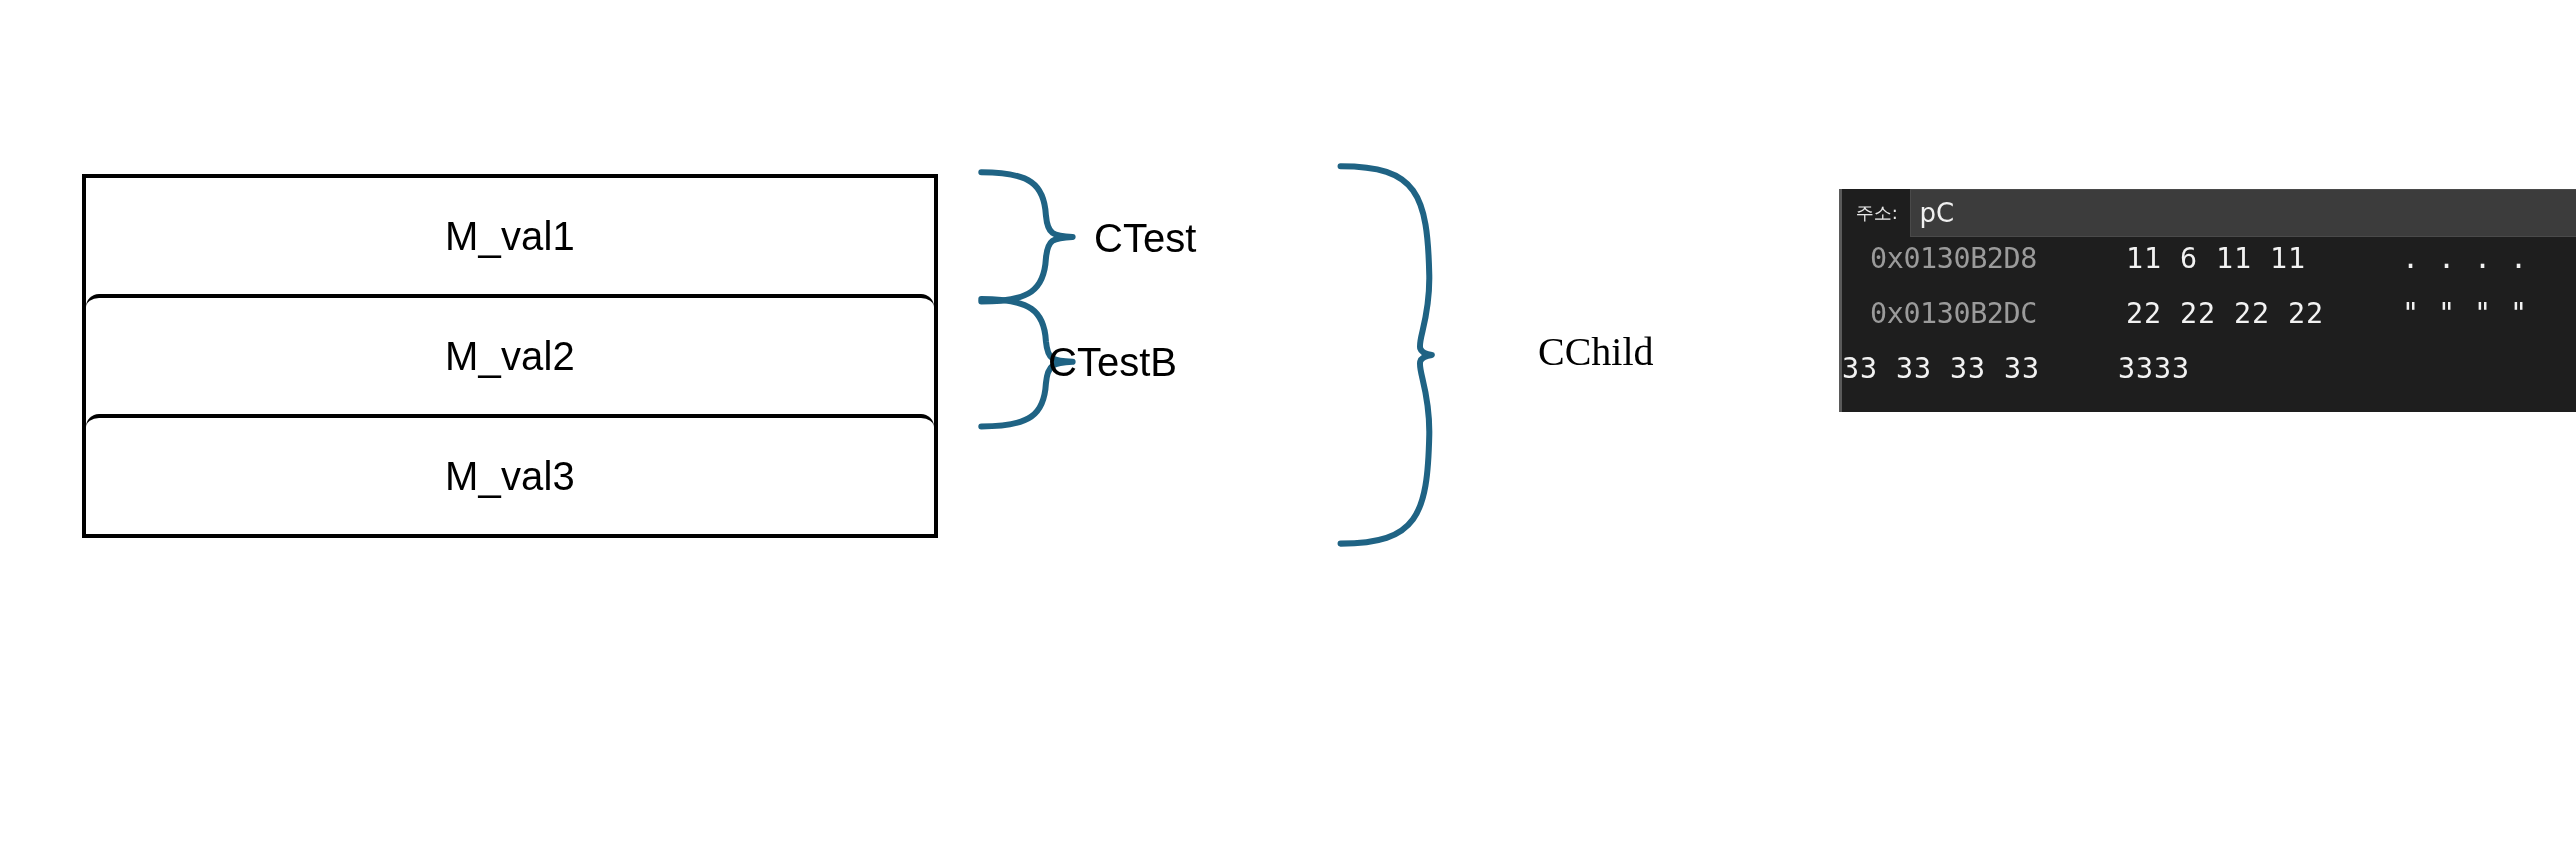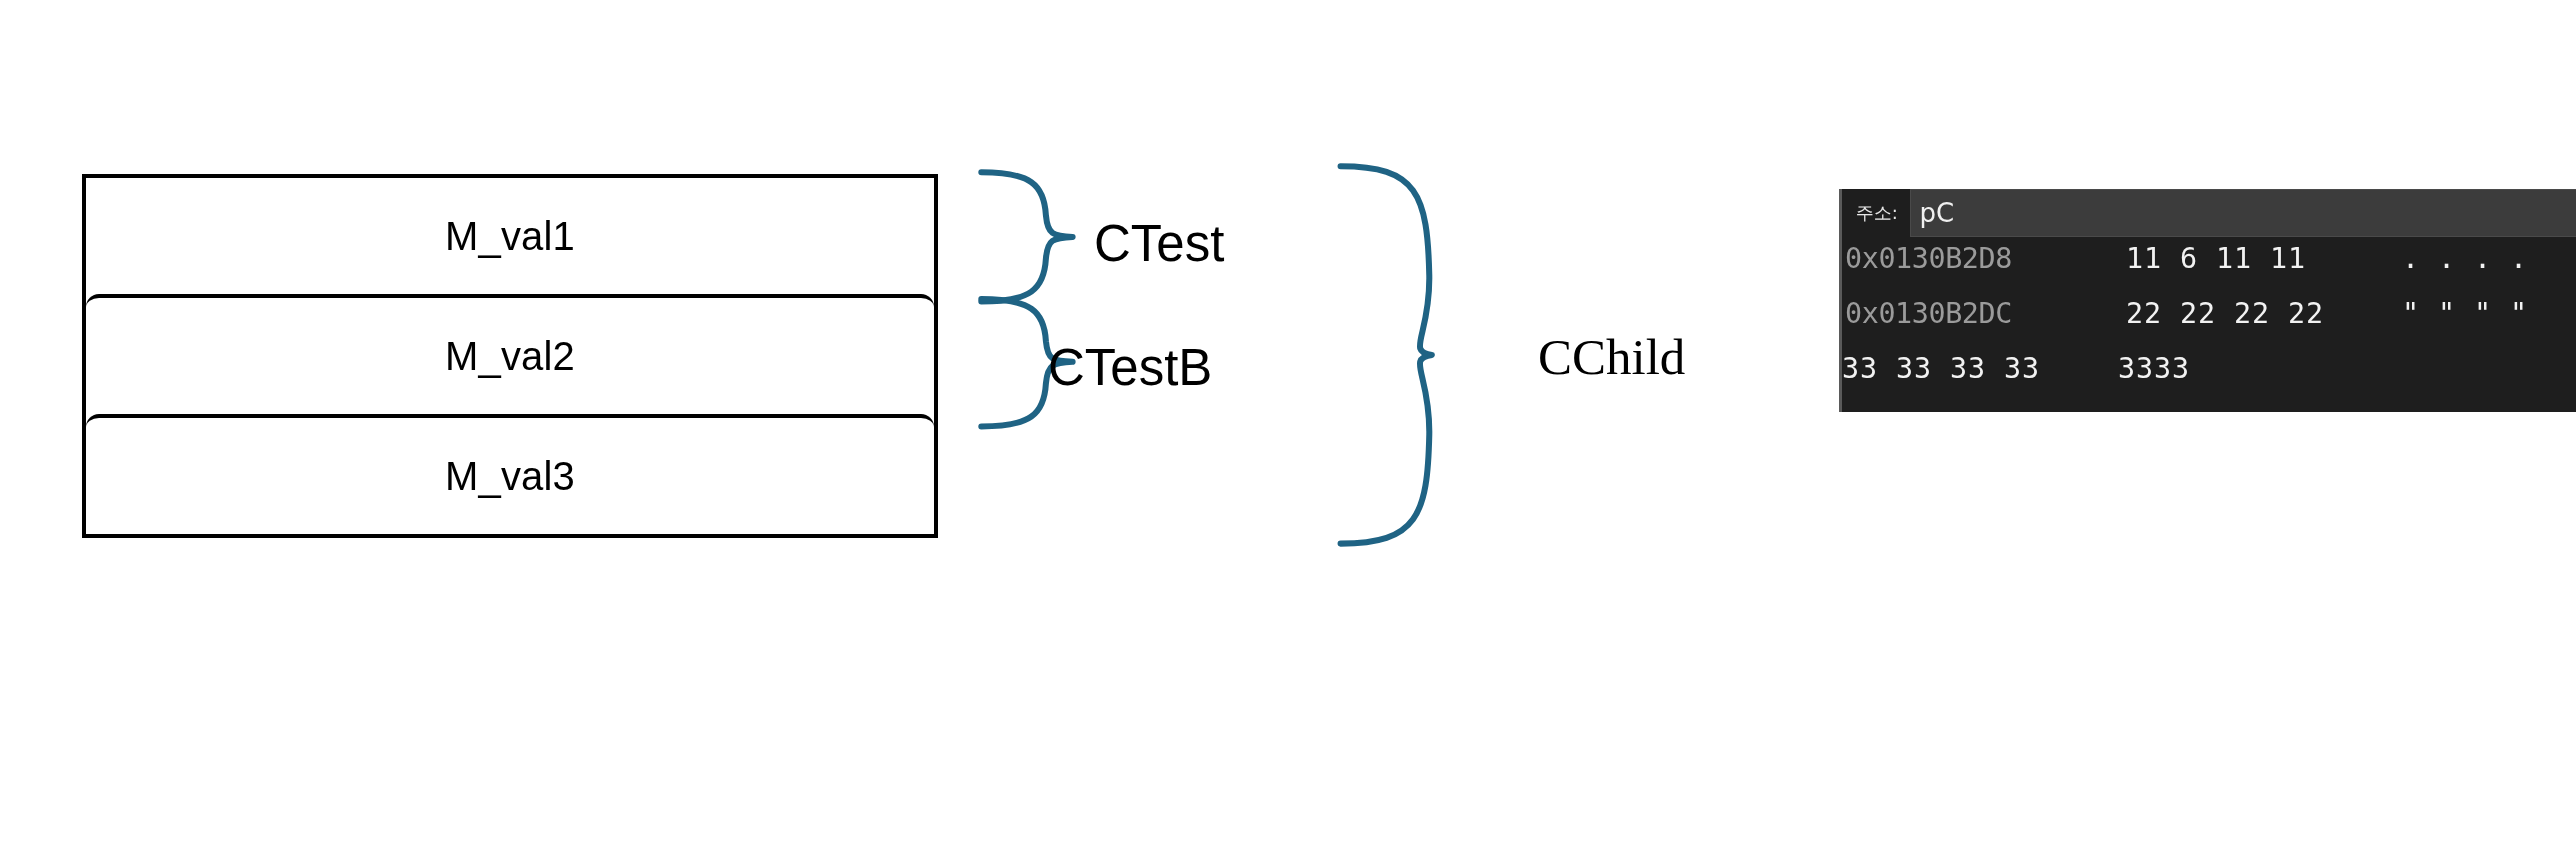--- a/index.html
+++ b/index.html
@@ -29,21 +29,21 @@
   
   #brace-layer{
     position:absolute;left:0;top:0;width:2576px;height:846px;
     pointer-events:none;
   }
   #brace-layer path{fill:none;stroke:#1f6384;stroke-width:7;
     stroke-linecap:round;stroke-linejoin:round;}
 
   
   .brace-label{
-    position:absolute;font-size:51px;color:#000000;line-height:1;
+    position:absolute;font-size:40px;color:#000000;line-height:1;
     white-space:nowrap;
   }
   #label-ctest  {left:1094px;top:218px;}
   #label-ctestb {left:1048px;top:342px;}
   #label-cchild {left:1538px;top:332px;font-family:Liberation Serif, serif;}
 
   
   #memory-window{
     position:absolute;left:1839px;top:189px;width:750px;height:223px;
     background:#1e1e1e;box-sizing:border-box;
@@ -65,21 +65,21 @@
     display:flex;align-items:center;padding-left:8.6px;
     color:#f0f0f0;font-size:26px;box-sizing:border-box;
     font-family:"DejaVu Sans","Liberation Sans",sans-serif;
   }
   #memory-rows{padding-top:5.2px;}
   .mem-row{
     display:flex;align-items:baseline;height:55px;
     font-size:28.4px;white-space:nowrap;
   }
   .mem-addr{
-    width:284px;padding-left:3px;color:#9b9b9b;box-sizing:border-box;
+    width:284px;padding-left:28px;color:#9b9b9b;box-sizing:border-box;
     letter-spacing:-0.4px;
   }
   .mem-bytes{
     width:276px;color:#f2f2f2;letter-spacing:0.9px;box-sizing:border-box;
   }
   .mem-ascii{
     flex:1 1 auto;color:#f2f2f2;letter-spacing:0.9px;
   }
 </style>
 </head>

